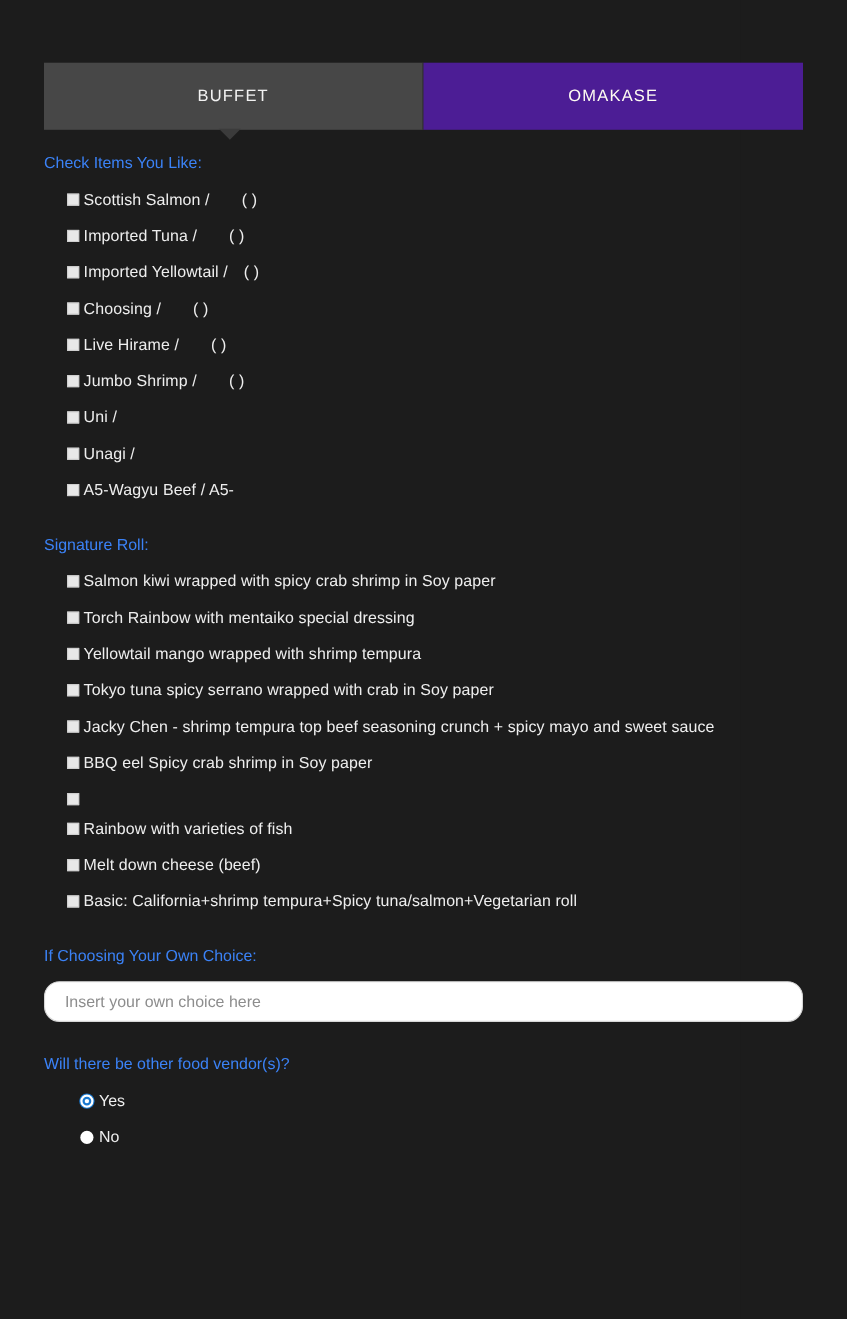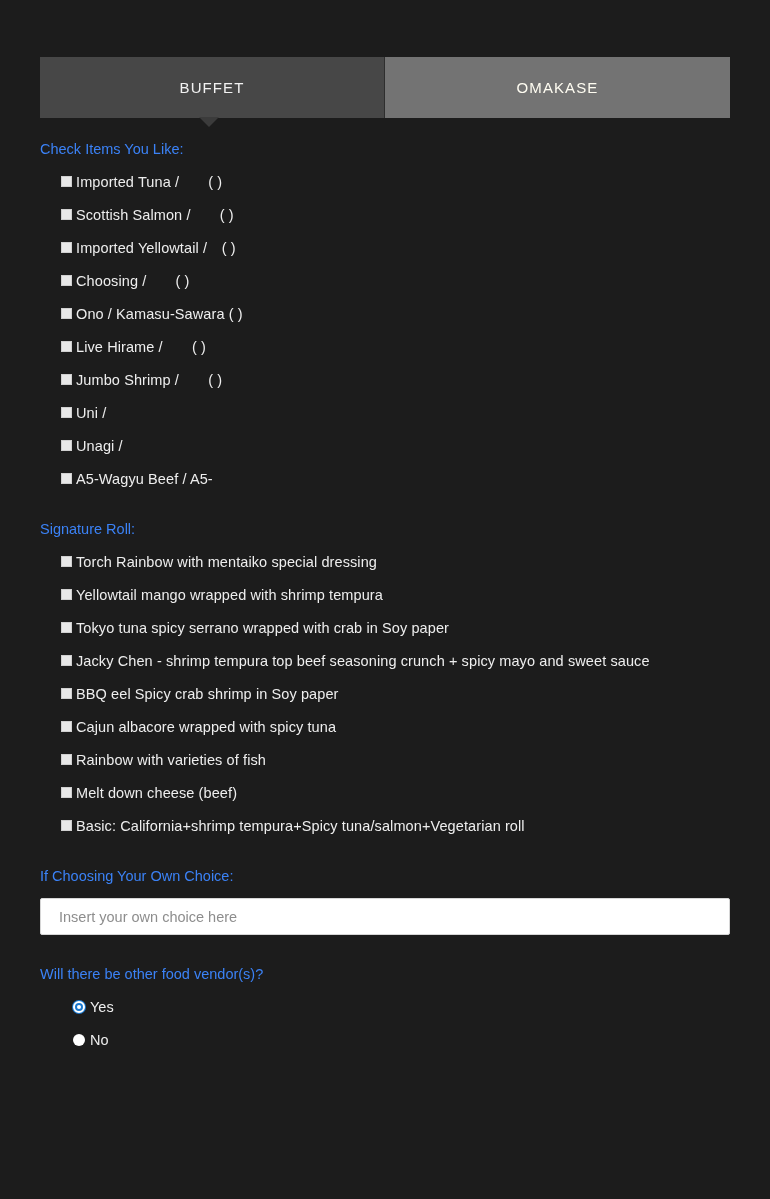--- a/index.html
+++ b/index.html
@@ -42,21 +42,21 @@
     cursor: pointer;
     user-select: none;
     height: 61px;
   }
   .tab-buffet {
     background: #474747;
     color: #f2f2f2;
     border-right: 1px solid #2e2e2e;
   }
   .tab-omakase {
-    background: #737373;
+    background: #4c1d95;
     color: #fffdf2;
   }
   .tab-pointer {
     position: absolute;
     left: 199px;
     top: 117px;
     width: 0;
     height: 0;
     border-left: 10px solid transparent;
     border-right: 10px solid transparent;
@@ -112,21 +112,21 @@
   }
   .gap-lg { height: 30px; }
 
   
   .own-choice-input {
     display: block;
     width: 690px;
     height: 37px;
     background: #ffffff;
     border: 1px solid #d6d6d6;
-    border-radius: 2px;
+    border-radius: 14px;
     padding: 0 18px;
     font-family: "Liberation Sans", sans-serif;
     font-size: 14.5px;
     color: #333333;
     outline: none;
   }
   .own-choice-input::placeholder { color: #8d8d8d; }
 
   
   .radio-list { margin: 12px; padding: 0; list-style: none; }
@@ -192,37 +192,33 @@
   </div>
   <div class="tab-pointer"></div>
 
   <div class="content">
 
     <div>
       <p class="section-heading">Check Items You Like:</p>
       <ul class="check-list">
         <li class="check-row">
           <span class="cbox"></span>
+          <span class="check-label">Scottish Salmon /  ( )</span>
+        </li>
+        <li class="check-row">
+          <span class="cbox"></span>
           <span class="check-label">Imported Tuna /  ( )</span>
         </li>
         <li class="check-row">
           <span class="cbox"></span>
-          <span class="check-label">Scottish Salmon /  ( )</span>
-        </li>
-        <li class="check-row">
-          <span class="cbox"></span>
           <span class="check-label">Imported Yellowtail / ( )</span>
         </li>
         <li class="check-row">
           <span class="cbox"></span>
           <span class="check-label">Choosing /  ( )</span>
-        </li>
-        <li class="check-row">
-          <span class="cbox"></span>
-          <span class="check-label">Ono / Kamasu-Sawara ( )</span>
         </li>
         <li class="check-row">
           <span class="cbox"></span>
           <span class="check-label">Live Hirame /  ( )</span>
         </li>
         <li class="check-row">
           <span class="cbox"></span>
           <span class="check-label">Jumbo Shrimp /  ( )</span>
         </li>
         <li class="check-row">
@@ -240,41 +236,44 @@
       </ul>
     </div>
 
     <div class="gap-lg"></div>
 
     <div>
       <p class="section-heading">Signature Roll:</p>
       <ul class="check-list">
         <li class="check-row">
           <span class="cbox"></span>
+          <span class="check-label">Salmon kiwi wrapped with spicy crab shrimp in Soy paper</span>
+        </li>
+        <li class="check-row">
+          <span class="cbox"></span>
           <span class="check-label">Torch Rainbow with mentaiko special dressing</span>
         </li>
         <li class="check-row">
           <span class="cbox"></span>
           <span class="check-label">Yellowtail mango wrapped with shrimp tempura</span>
         </li>
         <li class="check-row">
           <span class="cbox"></span>
           <span class="check-label">Tokyo tuna spicy serrano wrapped with crab in Soy paper</span>
         </li>
         <li class="check-row">
           <span class="cbox"></span>
           <span class="check-label">Jacky Chen - shrimp tempura top beef seasoning crunch + spicy mayo and sweet sauce</span>
         </li>
         <li class="check-row">
           <span class="cbox"></span>
           <span class="check-label">BBQ eel Spicy crab shrimp in Soy paper</span>
         </li>
         <li class="check-row">
           <span class="cbox"></span>
-          <span class="check-label">Cajun albacore wrapped with spicy tuna</span>
         </li>
         <li class="check-row">
           <span class="cbox"></span>
           <span class="check-label">Rainbow with varieties of fish</span>
         </li>
         <li class="check-row">
           <span class="cbox"></span>
           <span class="check-label">Melt down cheese (beef)</span>
         </li>
         <li class="check-row">

